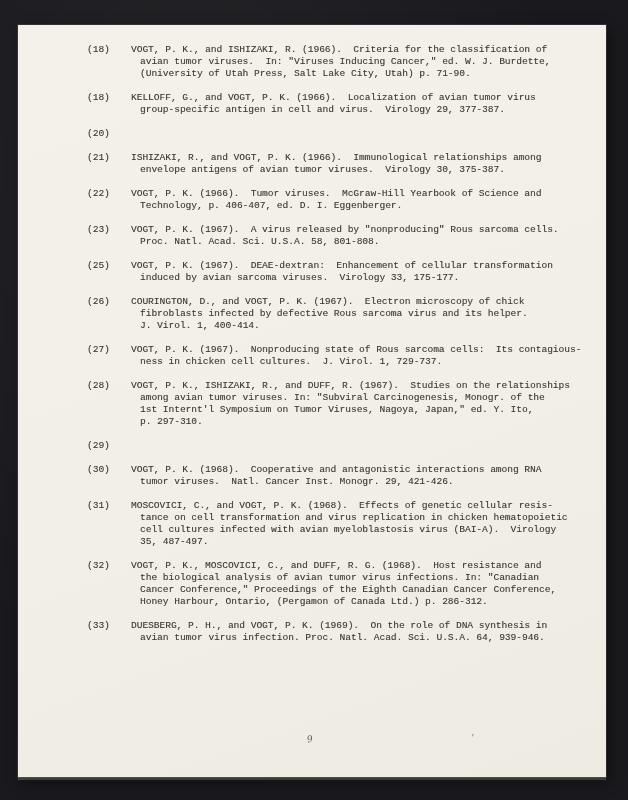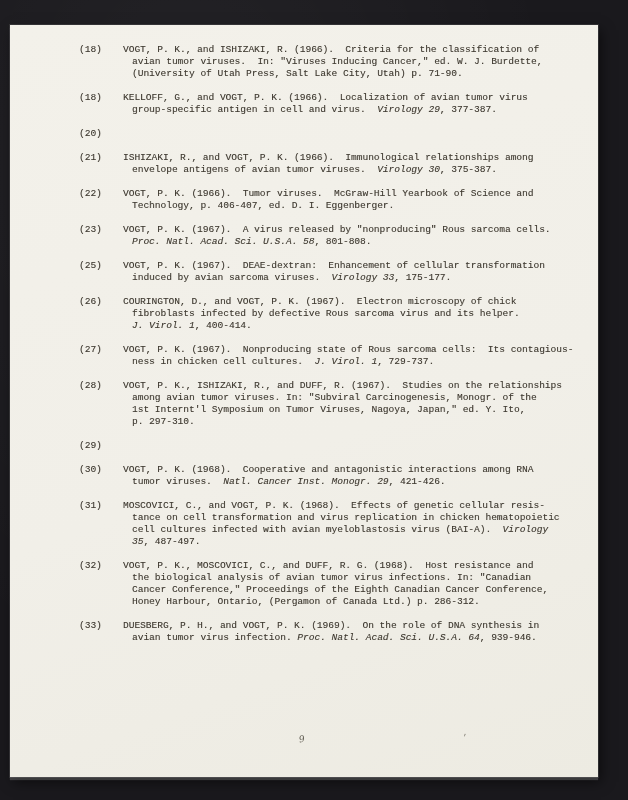--- a/index.html
+++ b/index.html
@@ -14,21 +14,21 @@
   .scan-bg {
     position: relative;
     width: 628px;
     height: 800px;
     background:
       radial-gradient(ellipse at 30% 20%, rgba(255,255,255,0.045), rgba(0,0,0,0) 60%),
       var(--bg, #1a191d);
   }
   .paper {
     position: absolute;
-    left: 10px;
+    left: 18px;
     top: 25px;
     width: 588px;
     height: 752px;
     background: linear-gradient(160deg, #f3f1ea 0%, #f1efe8 55%, #edebe2 100%);
     box-shadow:
       0 0 0 1px rgba(255,255,255,0.10),
       0 3px 1px rgba(255,255,255,0.18),
       3px 5px 12px rgba(0,0,0,0.55);
   }
   .content {
@@ -45,21 +45,21 @@
   .entry:last-child { margin-bottom: 0; }
   .num {
     flex: none;
     width: 44px;
   }
   .body {
     white-space: pre;
     padding-left: 9px;
     text-indent: -9px;
   }
-  .it { font-style: italic; }
+  .it { }
   .stray-mark {
     position: absolute;
     left: 289px;
     top: 709px;
     font-family: "DejaVu Serif", serif;
     font-style: italic;
     font-size: 9px;
     color: #5d594f;
     transform: rotate(-10deg);
   }

